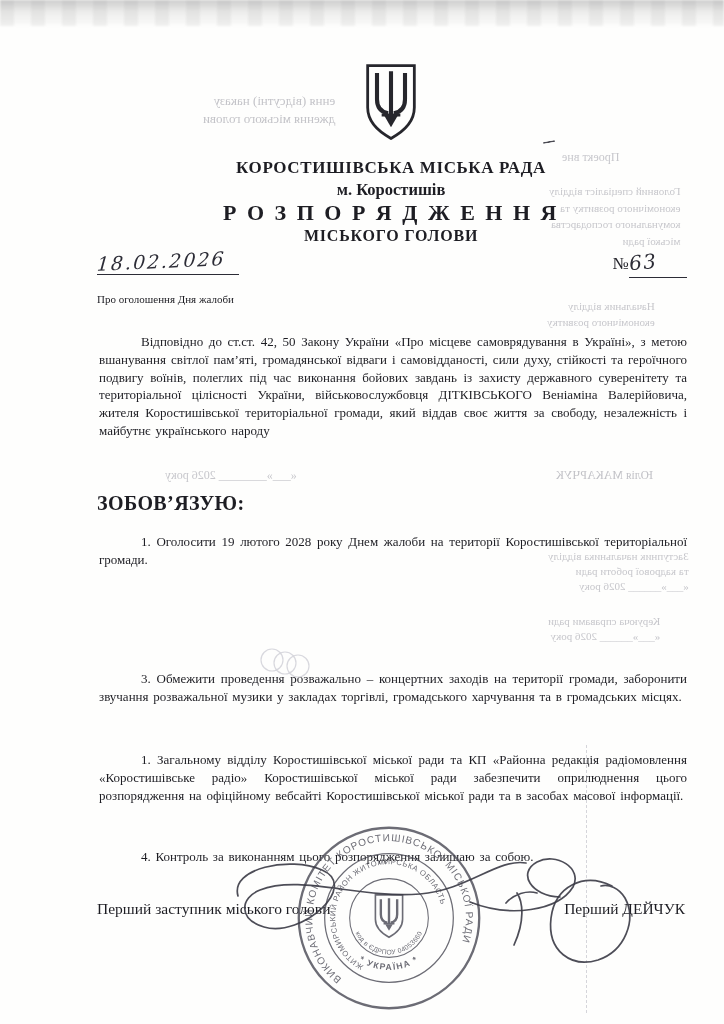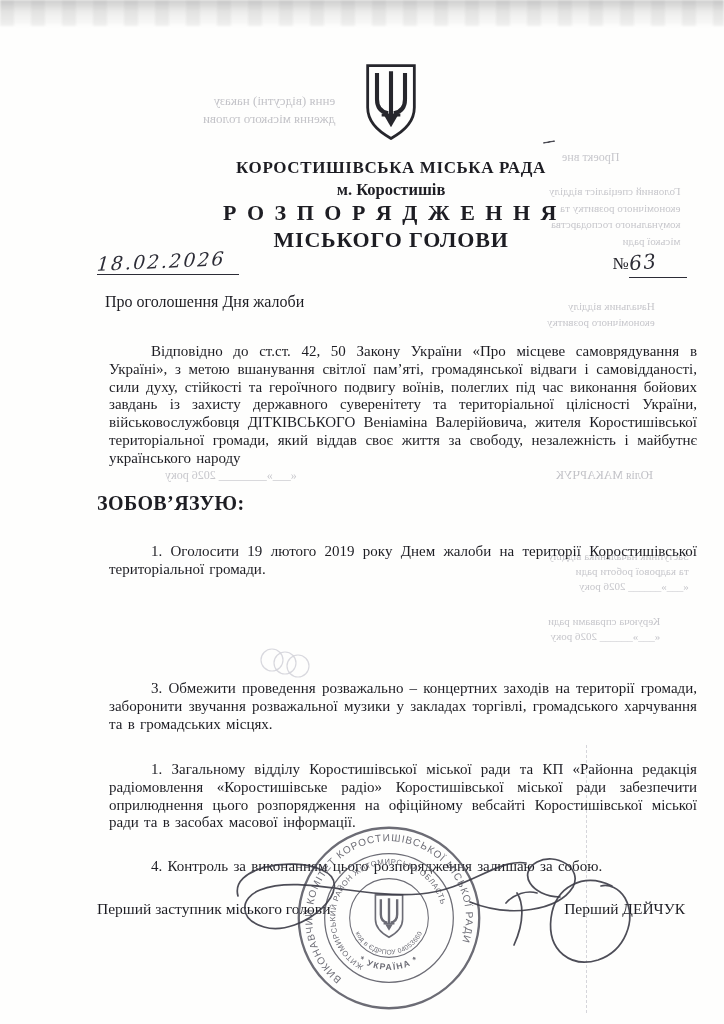--- a/index.html
+++ b/index.html
@@ -21,37 +21,37 @@
     filter:blur(1px);
   }
   .content{position:absolute;left:97px;top:0;width:588px;height:100%;}
 
   
   .head{position:absolute;top:62px;left:0;width:100%;text-align:center;}
   .emblem{width:56px;height:80px;color:#26262c;display:inline-block;}
   .council{margin-top:12px;font-weight:bold;font-size:17px;letter-spacing:.6px;font-family:Liberation Serif, serif;}
   .city{font-weight:bold;font-size:16.5px;margin-top:2px;text-align:center;}
   .doctype1{font-weight:bold;font-size:22px;letter-spacing:2.5px;}
-  .doctype2{font-weight:bold;font-size:22px;letter-spacing:.8px;margin-top:1px;}
+  .doctype2{font-weight:bold;font-size:16px;letter-spacing:.8px;margin-top:1px;}
 
   
   .meta{position:absolute;top:250px;left:0;width:100%;height:34px;}
   .date-wrap{position:absolute;left:0;top:0;width:142px;border-bottom:1.4px solid #2c2c36;padding-bottom:2px;}
   .hw{font-family:"DejaVu Serif", serif;font-style:italic;color:#2c2c36;}
   .date-wrap .hw{font-size:19px;letter-spacing:2px;display:inline-block;transform:rotate(-2.5deg) skewX(-7deg);}
   .num-wrap{position:absolute;right:-2px;top:0;font-size:17px;}
   .num-sign{font-size:17px;color:#23232a;}
   .num-hw-wrap{display:inline-block;border-bottom:1.4px solid #2c2c36;width:58px;padding-bottom:3px;}
   .num-hw-wrap .hw{font-size:20px;letter-spacing:1.5px;display:inline-block;transform:rotate(-5deg);}
 
-  .subject{position:absolute;top:293px;left:8px;font-size:16px;}
+  .subject{position:absolute;top:293px;left:0;font-size:11px;}
 
   .para{
-    margin:12px;position:absolute;left:0;width:100%;
-    font-size:15px;line-height:17.8px;
+    margin:2px;position:absolute;left:0;width:100%;
+    font-size:13px;line-height:17.8px;
     text-align:justify;text-indent:42px;word-spacing:1.5px;
   }
   .preamble{top:331px;}
   .oblige{position:absolute;top:492px;left:0;font-weight:bold;font-size:20px;letter-spacing:.4px;}
   .i1{top:531px;}
   .i2{top:594px;}
   .i3{top:668px;}
   .i4{top:749px;}
   .i5{top:846px;}
 
@@ -165,21 +165,21 @@
         <span class="num-sign">№</span><span class="num-hw-wrap"><span class="hw">63</span></span>
       </div>
     </div>
 
     <div class="subject">Про оголошення Дня жалоби</div>
 
     <p class="para preamble">Відповідно до ст.ст. 42, 50 Закону України «Про місцеве самоврядування в Україні», з метою вшанування світлої пам’яті, громадянської відваги і самовідданості, сили духу, стійкості та героїчного подвигу воїнів, полеглих під час виконання бойових завдань із захисту державного суверенітету та територіальної цілісності України, військовослужбовця ДІТКІВСЬКОГО Веніаміна Валерійовича, жителя Коростишівської територіальної громади, який віддав своє життя за свободу, незалежність і майбутнє українського народу</p>
 
     <div class="oblige">ЗОБОВ’ЯЗУЮ:</div>
 
-    <p class="para i1">1. Оголосити 19 лютого 2019 року Днем жалоби на території Коростишівської територіальної громади.</p>
+    <p class="para i1">1. Оголосити 19 лютого 2028 року Днем жалоби на території Коростишівської територіальної громади.</p>
     <p class="para i3">3. Обмежити проведення розважально – концертних заходів на території громади, заборонити звучання розважальної музики у закладах торгівлі, громадського харчування та в громадських місцях.</p>
     <p class="para i4">1. Загальному відділу Коростишівської міської ради та КП «Районна редакція радіомовлення «Коростишівське радіо» Коростишівської міської ради забезпечити оприлюднення цього розпорядження на офіційному вебсайті Коростишівської міської ради та в засобах масової інформації.</p>
     <p class="para i5">4. Контроль за виконанням цього розпорядження залишаю за собою.</p>
 
     <div class="sig-row">
       <div class="sig-title">Перший заступник міського голови</div>
       <div class="sig-name">Перший ДЕЙЧУК</div>
     </div>
 
   </div>

